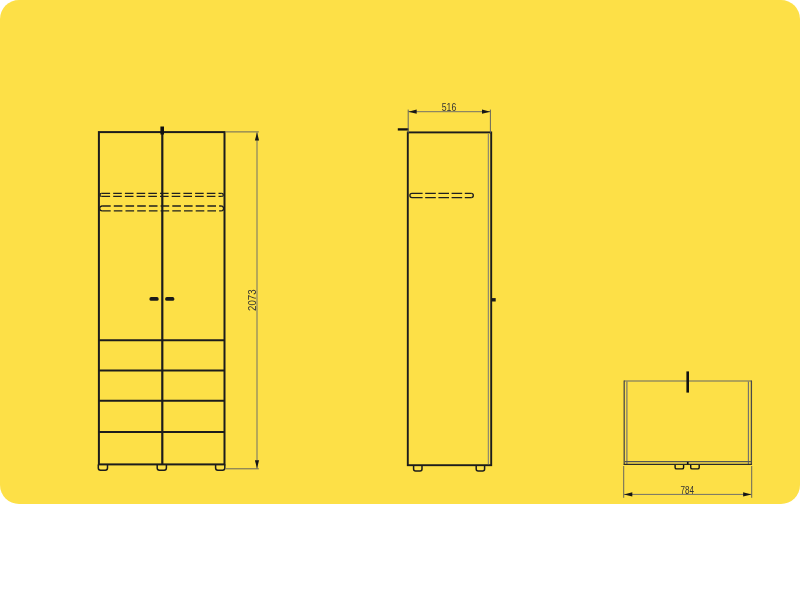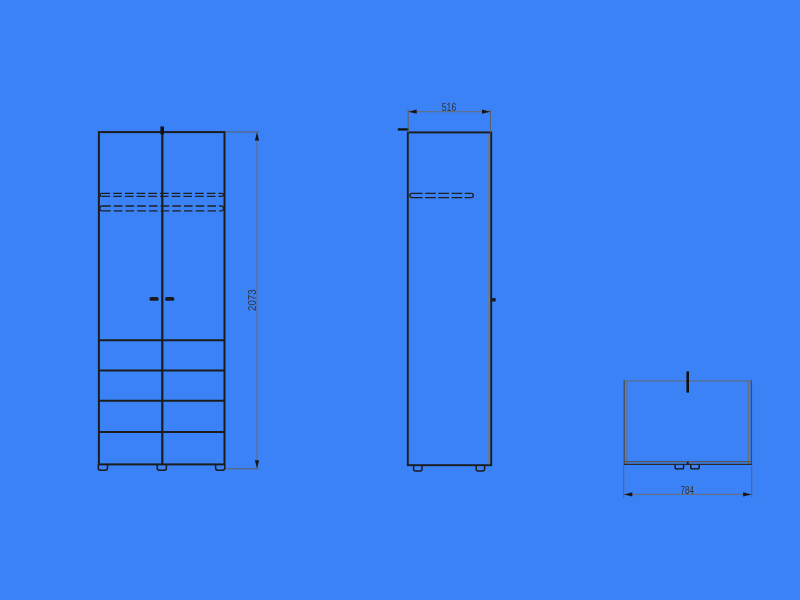--- a/index.html
+++ b/index.html
@@ -1,16 +1,16 @@
 <!DOCTYPE html>
 <html><head>
 <meta charset="utf-8">
 <style>
   html,body{margin:0;padding:0;background:#ffffff;}
-  .page{width:800px;height:600px;position:relative;background:#3b82f6;overflow:hidden;}
+  .page{width:800px;height:504px;position:relative;background:#fde047;overflow:hidden;border-radius:19px;}
   svg{position:absolute;left:0;top:0;}
   text{font-family:"Liberation Sans",sans-serif;fill:#333;}
 </style>
 </head>
 <body>
 <div class="page">
 <svg width="800" height="600" viewBox="0 0 800 600">
 
   <rect x="98.9" y="132.1" width="125.6" height="332.3" fill="none" stroke="#1c1c1c" stroke-width="2"></rect>
 

